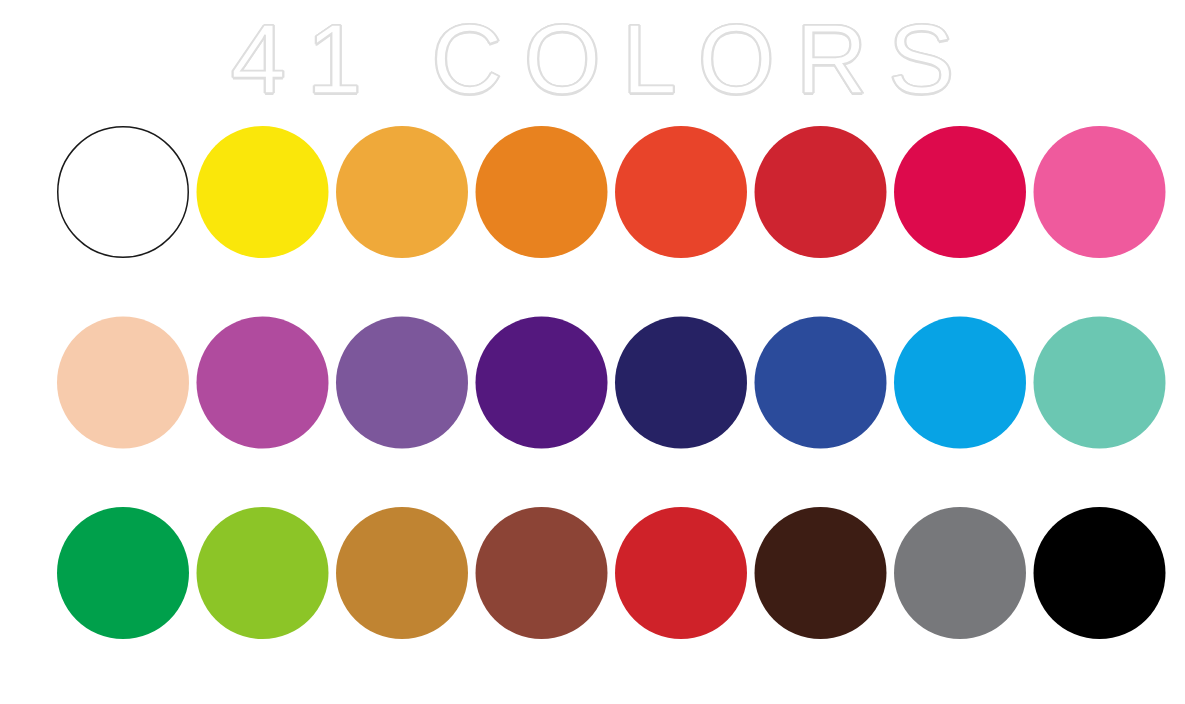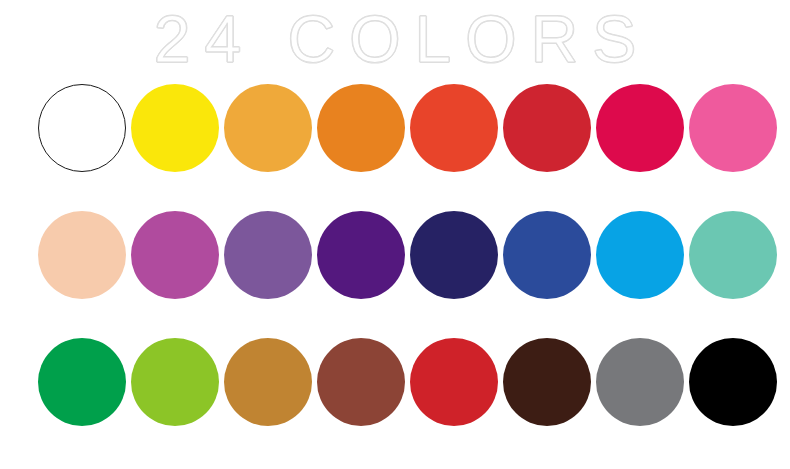--- a/index.html
+++ b/index.html
@@ -61,21 +61,21 @@
   }
   .swatch.outlined {
     border: 1px solid #1a1a1a;
   }
 </style>
 </head>
 <body>
 
 <div id="canvas">
 
-  <div id="palette-title">24 COLORS</div>
+  <div id="palette-title">41 COLORS</div>
 
   <div id="swatch-grid">
       <div class="swatch-row">
         <div class="swatch outlined" title="#ffffff" style="background: rgb(255, 255, 255);"></div>
         <div class="swatch" title="#fae70a" style="background: rgb(250, 231, 10);"></div>
         <div class="swatch" title="#efa93a" style="background: rgb(239, 169, 58);"></div>
         <div class="swatch" title="#e8821f" style="background: rgb(232, 130, 31);"></div>
         <div class="swatch" title="#e8442a" style="background: rgb(232, 68, 42);"></div>
         <div class="swatch" title="#ce2430" style="background: rgb(206, 36, 48);"></div>
         <div class="swatch" title="#dd0a4c" style="background: rgb(221, 10, 76);"></div>

